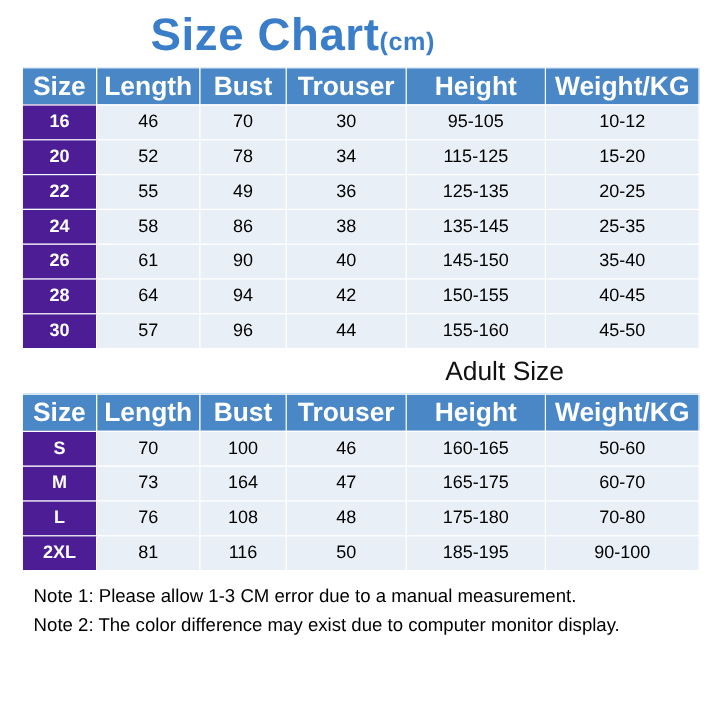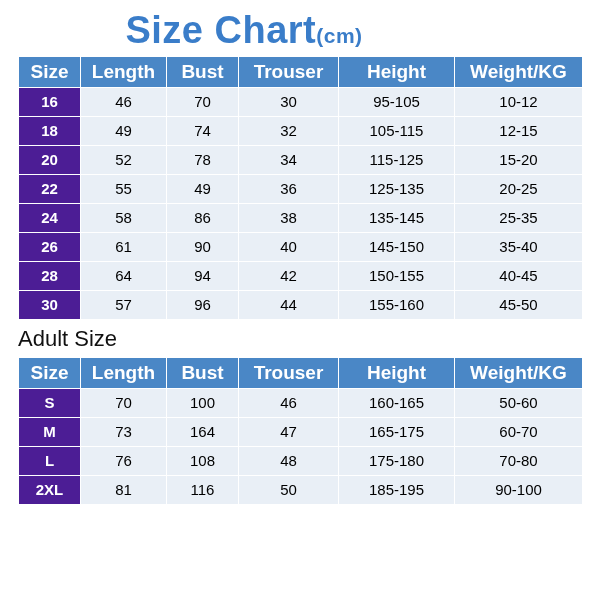--- a/index.html
+++ b/index.html
@@ -39,21 +39,21 @@
   table.size-table {
     border-collapse: collapse;
     width: 564px;
     table-layout: fixed;
     margin: 0 auto;
   }
   table.size-table th {
     background: #4a87c6;
     color: #ffffff;
     font-weight: bold;
-    font-size: 19px;
+    font-size: 22px;
     height: 30px;
     border: 1px solid #ffffff;
     text-align: center;
     padding: 0;
   }
   table.size-table td {
     height: 28px;
     border: 1px solid #ffffff;
     text-align: center;
     font-size: 15px;
@@ -68,21 +68,21 @@
     font-size: 15px;
   }
   .col-size { width: 62px; }
   .col-length { width: 86px; }
   .col-bust { width: 72px; }
   .col-trouser { width: 100px; }
   .col-height { width: 116px; }
   .col-weight { width: 128px; }
 
   .adult-heading {
-    text-align: left;
+    text-align: right;
     font-size: 22px;
     color: #111;
     padding: 6px 0 5px 0;
     font-family: "Liberation Sans", sans-serif;
   }
   .notes {
     padding: 10px 6px 0 10px;
   }
   .note-line {
     font-size: 15.5px;
@@ -120,28 +120,20 @@
     <tbody>
       <tr>
         <td class="sizecol">16</td>
         <td>46</td>
         <td>70</td>
         <td>30</td>
         <td>95-105</td>
         <td>10-12</td>
       </tr>
       <tr>
-        <td class="sizecol">18</td>
-        <td>49</td>
-        <td>74</td>
-        <td>32</td>
-        <td>105-115</td>
-        <td>12-15</td>
-      </tr>
-      <tr>
         <td class="sizecol">20</td>
         <td>52</td>
         <td>78</td>
         <td>34</td>
         <td>115-125</td>
         <td>15-20</td>
       </tr>
       <tr>
         <td class="sizecol">22</td>
         <td>55</td>
@@ -235,14 +227,18 @@
         <td class="sizecol">2XL</td>
         <td>81</td>
         <td>116</td>
         <td>50</td>
         <td>185-195</td>
         <td>90-100</td>
       </tr>
     </tbody>
   </table>
 
+  <div class="notes">
+    <div class="note-line">Note 1: Please allow 1-3 CM error due to a manual measurement.</div>
+    <div class="note-line">Note 2: The color difference may exist due to computer monitor display.</div>
+  </div>
 
 </div>
 
 </body></html>

